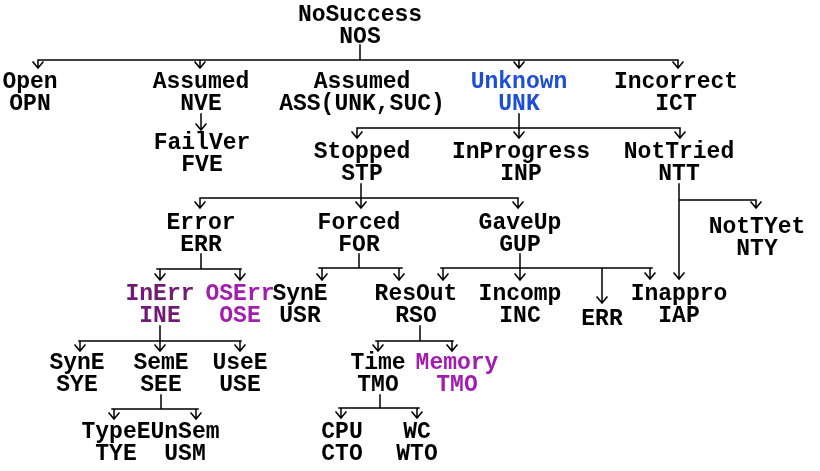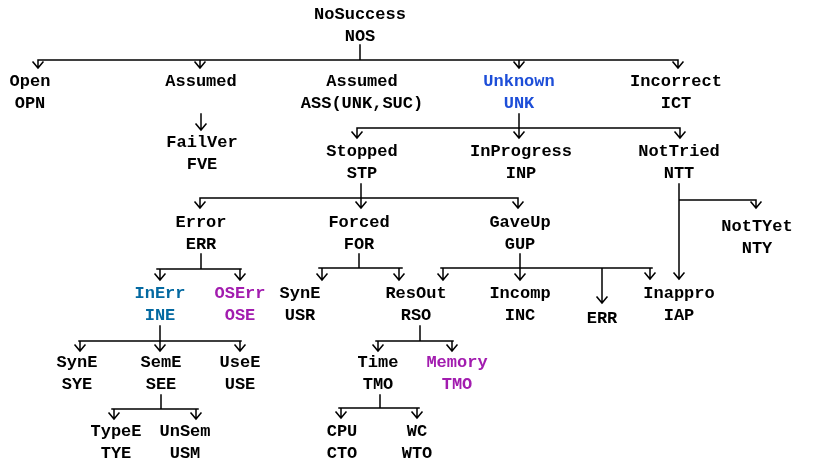--- a/index.html
+++ b/index.html
@@ -11,48 +11,48 @@
     font-family:"Liberation Mono", monospace;
     font-weight:700;
     overflow:hidden;
   }
   #edge-layer{position:absolute;left:0;top:0;width:820px;height:471px;}
   .node{
     position:absolute;
     transform:translateX(-50%);
     text-align:center;
     color:#000;
-    font-size:17px;
+    font-size:23px;
     line-height:22px;
     white-space:pre;
   }
 </style>
 </head>
 <body>
 
 <div id="canvas" style="width: 820px; height: 471px; background: rgb(255, 255, 255);">
   <svg id="edge-layer" aria-hidden="true" viewBox="0 0 820 471" width="820" height="471">
       <path d="M360 45L360 60M38 60L678 60M357 128L680 128M200 198L518 198M679 200L756 200M157 269L241 269M319 268L402 268M441 268L652 268M79 341L241 341M112 409L198 409M376 341L453 341M339 408L419 408M201 254L201 269M359 254L359 268M161 395L161 409M420 326L420 341M380 395L380 408M38 60L38 68M33 62L38 68L43 62M200 60L200 68M195 62L200 68L205 62M519 60L519 68M514 62L519 68L524 62M678 60L678 68M673 62L678 68L683 62M201 114L201 130M196 124L201 130L206 124M357 128L357 138M352 132L357 138L362 132M519 114L519 138M514 132L519 138L524 132M680 128L680 138M675 132L680 138L685 132M200 198L200 208M195 202L200 208L205 202M361 184L361 208M356 202L361 208L366 202M518 198L518 208M513 202L518 208L523 202M756 200L756 208M751 202L756 208L761 202M679 184L679 279M674 273L679 279L684 273M160 269L160 280M155 274L160 280L165 274M240 269L240 280M235 274L240 280L245 274M322 268L322 280M317 274L322 280L327 274M399 268L399 280M394 274L399 280L404 274M443 268L443 280M438 274L443 280L448 274M520 254L520 280M515 274L520 280L525 274M602 268L602 303M597 297L602 303L607 297M650 268L650 279M645 273L650 279L655 273M80 341L80 351M75 345L80 351L85 345M160 326L160 351M155 345L160 351L165 345M240 341L240 351M235 345L240 351L245 345M114 409L114 419M109 413L114 419L119 413M196 409L196 419M191 413L196 419L201 413M378 341L378 351M373 345L378 351L383 345M452 341L452 351M447 345L452 351L457 345M341 408L341 418M336 412L341 418L346 412M417 408L417 418M412 412L417 418L422 412" fill="none" stroke="#000000" stroke-width="1.5" stroke-linecap="square"></path>
     </svg>
   <div id="node-layer">
       <div class="node" style="left: 360px; top: 4px; color: rgb(0, 0, 0);"><div>NoSuccess</div><div>NOS</div></div>
       <div class="node" style="left: 30px; top: 71px; color: rgb(0, 0, 0);"><div>Open</div><div>OPN</div></div>
-      <div class="node" style="left: 201px; top: 71px; color: rgb(0, 0, 0);"><div>Assumed</div></div>
+      <div class="node" style="left: 201px; top: 71px; color: rgb(0, 0, 0);"><div>Assumed</div><div>NVE</div></div>
       <div class="node" style="left: 362px; top: 71px; color: rgb(0, 0, 0);"><div>Assumed</div><div>ASS(UNK,SUC)</div></div>
       <div class="node" style="left: 519px; top: 71px; color: #1d4ed8;"><div>Unknown</div><div>UNK</div></div>
       <div class="node" style="left: 676px; top: 71px; color: rgb(0, 0, 0);"><div>Incorrect</div><div>ICT</div></div>
       <div class="node" style="left: 202px; top: 132px; color: rgb(0, 0, 0);"><div>FailVer</div><div>FVE</div></div>
       <div class="node" style="left: 362px; top: 141px; color: rgb(0, 0, 0);"><div>Stopped</div><div>STP</div></div>
       <div class="node" style="left: 521px; top: 141px; color: rgb(0, 0, 0);"><div>InProgress</div><div>INP</div></div>
       <div class="node" style="left: 679px; top: 141px; color: rgb(0, 0, 0);"><div>NotTried</div><div>NTT</div></div>
       <div class="node" style="left: 201px; top: 212px; color: rgb(0, 0, 0);"><div>Error</div><div>ERR</div></div>
       <div class="node" style="left: 359px; top: 212px; color: rgb(0, 0, 0);"><div>Forced</div><div>FOR</div></div>
       <div class="node" style="left: 520px; top: 212px; color: rgb(0, 0, 0);"><div>GaveUp</div><div>GUP</div></div>
       <div class="node" style="left: 757px; top: 216px; color: rgb(0, 0, 0);"><div>NotTYet</div><div>NTY</div></div>
-      <div class="node" style="left: 160px; top: 283px; color: #0369a1; text-align: center;"><div>InErr</div><div>INE</div></div>
+      <div class="node" style="left: 160px; top: 283px; color: #701a75; text-align: center;"><div>InErr</div><div>INE</div></div>
       <div class="node" style="left: 240px; top: 283px; color: #a21caf;"><div>OSErr</div><div>OSE</div></div>
       <div class="node" style="left: 300px; top: 283px; color: rgb(0, 0, 0);"><div>SynE</div><div>USR</div></div>
       <div class="node" style="left: 416px; top: 283px; color: rgb(0, 0, 0);"><div>ResOut</div><div>RSO</div></div>
       <div class="node" style="left: 520px; top: 283px; color: rgb(0, 0, 0);"><div>Incomp</div><div>INC</div></div>
       <div class="node" style="left: 602px; top: 308px; color: rgb(0, 0, 0);"><div>ERR</div></div>
       <div class="node" style="left: 679px; top: 283px; color: rgb(0, 0, 0);"><div>Inappro</div><div>IAP</div></div>
       <div class="node" style="left: 77px; top: 352px; color: rgb(0, 0, 0);"><div>SynE</div><div>SYE</div></div>
       <div class="node" style="left: 161px; top: 352px; color: rgb(0, 0, 0);"><div>SemE</div><div>SEE</div></div>
       <div class="node" style="left: 240px; top: 352px; color: rgb(0, 0, 0); font-family: Liberation Mono, monospace;"><div>UseE</div><div>USE</div></div>
       <div class="node" style="left: 378px; top: 352px; color: rgb(0, 0, 0);"><div>Time</div><div>TMO</div></div>

